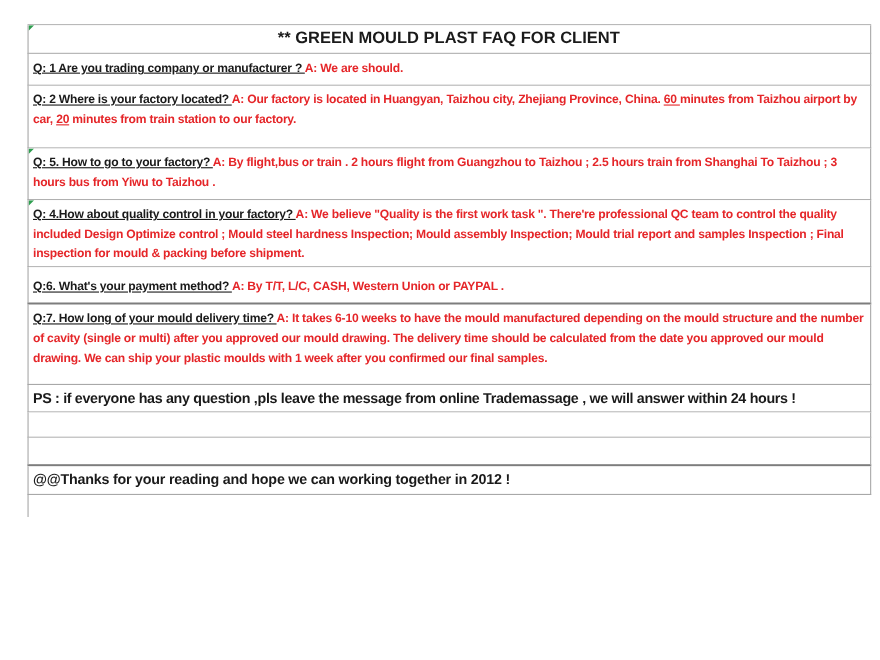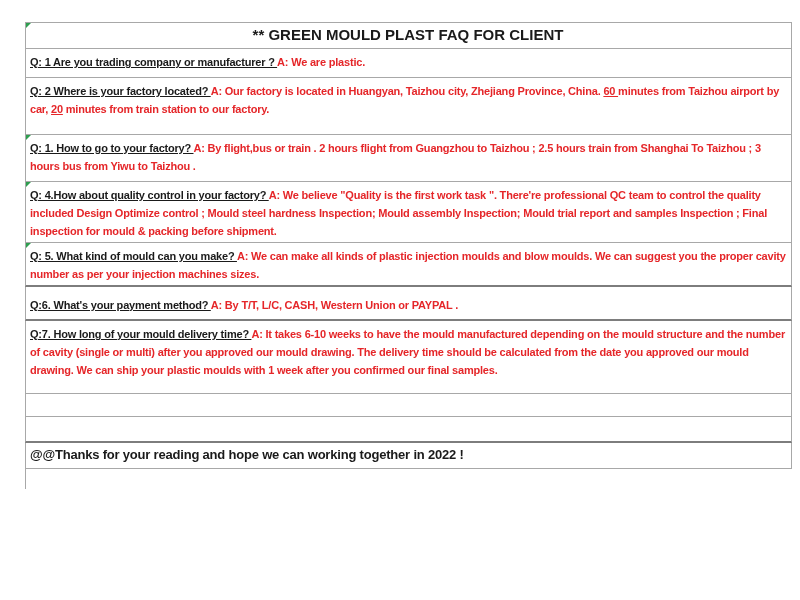--- a/index.html
+++ b/index.html
@@ -69,54 +69,53 @@
 <body>
 
 <div class="sheet">
 
   <div class="row title-row">
     <span class="corner"></span>
     <span>** GREEN MOULD PLAST FAQ FOR CLIENT</span>
   </div>
 
   <div class="row r-q1">
-    <span class="q">Q: 1 Are you trading company or manufacturer ? </span><span class="a">A: We are plastic.</span>
+    <span class="q">Q: 1 Are you trading company or manufacturer ? </span><span class="a">A: We are should.</span>
   </div>
 
   <div class="row r-q2">
     <span class="q">Q: 2 Where is your factory located? </span><span class="a"><span>A: Our factory is located in Huangyan, Taizhou city, Zhejiang Province, China. </span><u>60 </u><span>minutes from Taizhou airport by car, </span><u>20</u><span> minutes from train station to our factory.</span></span>
   </div>
 
   <div class="row r-q3">
     <span class="corner"></span>
-    <span class="q">Q: 1. How to go to your factory? </span><span class="a">A: By flight,bus or train . 2 hours flight from Guangzhou to Taizhou ; 2.5 hours train from Shanghai To Taizhou ; 3 hours bus from Yiwu to Taizhou .</span>
+    <span class="q">Q: 5. How to go to your factory? </span><span class="a">A: By flight,bus or train . 2 hours flight from Guangzhou to Taizhou ; 2.5 hours train from Shanghai To Taizhou ; 3 hours bus from Yiwu to Taizhou .</span>
   </div>
 
   <div class="row r-q4">
     <span class="corner"></span>
     <span class="q">Q: 4.How about quality control in your factory? </span><span class="a">A: We believe "Quality is the first work task ". There're professional QC team to control the quality included Design Optimize control ;  Mould steel hardness Inspection; Mould assembly Inspection;  Mould trial report and samples Inspection ; Final inspection for mould &amp; packing before shipment.</span>
   </div>
 
-  <div class="row r-q5 b-dark">
-    <span class="corner"></span>
-    <span class="q">Q: 5. What kind of mould can you make? </span><span class="a">A:  We can make all kinds of plastic injection moulds and blow moulds. We can suggest you the proper cavity number as per your injection machines sizes.</span>
-  </div>
 
   <div class="row r-q6 b-dark">
     <span class="q">Q:6. What's your payment method? </span><span class="a">A: By T/T, L/C, CASH, Western Union or PAYPAL .</span>
   </div>
 
   <div class="row r-q7">
     <span class="q">Q:7. How long of your mould delivery time? </span><span class="a">A:  It takes 6-10 weeks to have the mould manufactured depending on the mould structure and the number of cavity (single or multi) after you approved our mould drawing. The delivery time should be calculated from the date you approved our mould drawing. We can ship your plastic moulds with 1 week after you confirmed our final samples.</span>
   </div>
 
 
+  <div class="row ps-row">
+    <span>PS : if everyone has any question ,pls leave the message from online Trademassage , we will answer within  24 hours !</span>
+  </div>
 
   <div class="row empty-row"></div>
   <div class="row empty-row empty-row-2"></div>
 
   <div class="row thanks-row">
-    <span>@@Thanks for your reading and hope we can working together in 2022 !</span>
+    <span>@@Thanks for your reading and hope we can working together in 2012 !</span>
   </div>
 
   <div class="tail"></div>
 
 </div>
 
 </body></html>

